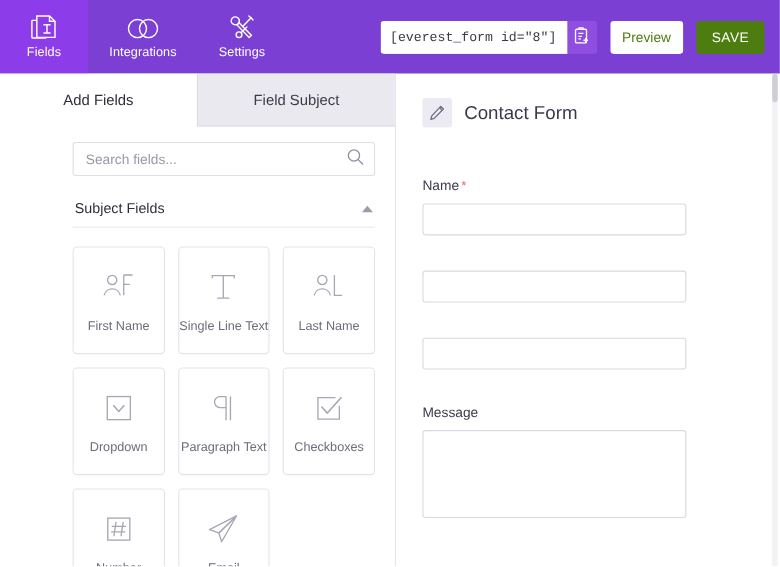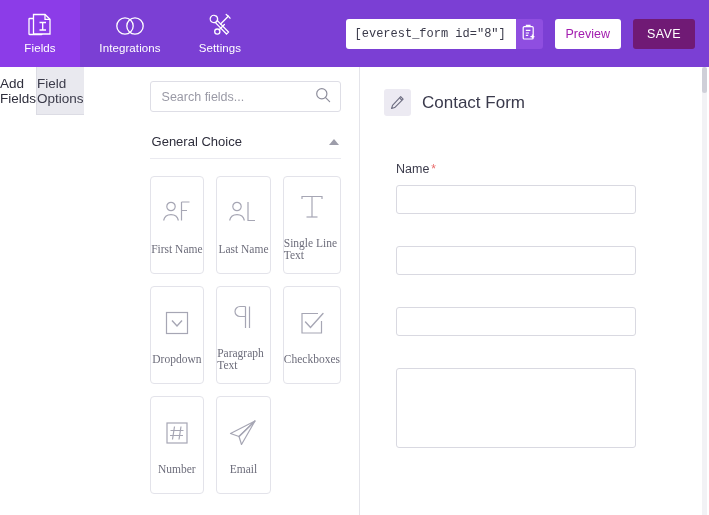--- a/index.html
+++ b/index.html
@@ -60,52 +60,52 @@
     width: 27px;
     background: #8f4ee0;
     display: flex; align-items: center; justify-content: center;
     cursor: pointer;
     border: none;
   }
   .preview-btn {
     height: 30px;
     min-width: 66px;
     background: #ffffff;
-    color: #a21caf;
+    color: #4d7c0f;
     border: none;
     border-radius: 3px;
     font-size: 12.5px;
     font-family: "Liberation Sans", sans-serif;
     cursor: pointer;
     padding: 0 11px;
   }
   .save-btn {
     height: 30px;
     min-width: 62px;
-    background: #701a75;
+    background: #4d7c0f;
     color: #ffffff;
     border: none;
     border-radius: 3px;
     font-size: 12.5px;
     letter-spacing: .4px;
     font-family: "Liberation Sans", sans-serif;
     cursor: pointer;
     padding: 0 12px;
   }
 
   
   .body { flex: 1; display: flex; min-height: 0; }
 
   
   .left-panel {
     width: 360px;
     flex: 0 0 360px;
     background: #ffffff;
     border-right: 1px solid #e4e4ea;
-    display: flex; flex-direction: row;
+    display: flex; flex-direction: column;
     min-height: 0;
   }
   .panel-tabs { display: flex; height: 48px; flex: 0 0 48px; }
   .panel-tab {
     flex: 1;
     display: flex; align-items: center; justify-content: center;
     font-size: 13.5px;
     color: #3b3b4a;
     cursor: pointer;
     background: #e9e9ef;
@@ -161,21 +161,20 @@
   }
   .field-card {
     height: 98px;
     border: 1px solid #e3e3ea;
     border-radius: 4px;
     background: #ffffff;
     display: flex; flex-direction: column;
     align-items: center; justify-content: center;
     gap: 13px;
     cursor: pointer;
-    font-family: Liberation Serif, serif;
   }
   .field-card .fc-ico { height: 34px; display: flex; align-items: center; justify-content: center; }
   .field-card .fc-label { font-size: 11.5px; color: #6d6d7b; }
 
   
   .right-panel {
     flex: 1;
     background: #ffffff;
     overflow: hidden;
     position: relative;
@@ -187,21 +186,21 @@
   }
   .edit-ico-box {
     width: 27px; height: 27px;
     background: #eceaf2;
     border-radius: 3px;
     display: flex; align-items: center; justify-content: center;
     cursor: pointer;
   }
   .form-title { font-size: 17px; color: #3a3a4c; }
 
-  .form-field { margin-bottom: 32px; margin-left: 12px; }
+  .form-field { margin-bottom: 32px; }
   .field-label {
     font-size: 12.5px;
     color: #3c3c4c;
     margin-bottom: 9px;
     display: block;
   }
   .req { color: #e96b6b; font-size: 12px; margin-left: 2px; }
   .field-input {
     width: 240px;
     height: 29px;
@@ -305,74 +304,74 @@
 
   <div class="body">
 
     <div class="left-panel">
 
       <div class="panel-tabs">
         <div class="panel-tab active">
           <span>Add Fields</span>
         </div>
         <div class="panel-tab">
-          <span>Field Options</span>
+          <span>Field Subject</span>
         </div>
       </div>
 
       <div class="panel-body">
 
         <div class="search-row">
           <input class="search-input" type="text" placeholder="Search fields..." style="">
           <span class="search-ico">
             <svg width="16" height="16" viewBox="0 0 16 16" fill="none" stroke="#8e8e9c" stroke-width="1.2">
               <circle cx="6.8" cy="6.8" r="5.1"></circle>
               <path d="M10.6 10.6 L14.6 14.6" stroke-linecap="round"></path>
             </svg>
           </span>
         </div>
 
         <div class="section-head">
-          <span class="section-title">General Choice</span>
+          <span class="section-title">Subject Fields</span>
           <span class="caret-up"></span>
         </div>
 
         <div class="field-grid">
 
           <div class="field-card">
             <span class="fc-ico">
               <svg width="34" height="30" viewBox="0 0 34 30" fill="none" stroke="#a6a6b4" stroke-width="1.2">
                 <circle cx="11" cy="8.5" r="4.2"></circle>
                 <path d="M3.6 22.5 a7.6 7.6 0 0 1 14.8 0"></path>
                 <path d="M21.5 4 V22.5 M21.5 4 H29.5 M21.5 12.5 H27"></path>
               </svg>
             </span>
             <span class="fc-label">First Name</span>
           </div>
 
           <div class="field-card">
             <span class="fc-ico">
+              <svg width="30" height="30" viewBox="0 0 30 30" fill="none" stroke="#a6a6b4" stroke-width="1.2">
+                <path d="M5 7 V4.5 H25 V7"></path>
+                <path d="M15 4.5 V25"></path>
+                <path d="M9.5 25 H20.5"></path>
+              </svg>
+            </span>
+            <span class="fc-label">Single Line Text</span>
+          </div>
+
+          <div class="field-card">
+            <span class="fc-ico">
               <svg width="34" height="30" viewBox="0 0 34 30" fill="none" stroke="#a6a6b4" stroke-width="1.2">
                 <circle cx="11" cy="8.5" r="4.2"></circle>
                 <path d="M3.6 22.5 a7.6 7.6 0 0 1 14.8 0"></path>
                 <path d="M22 4 V22.5 H29"></path>
               </svg>
             </span>
             <span class="fc-label">Last Name</span>
-          </div>
-
-          <div class="field-card">
-            <span class="fc-ico">
-              <svg width="30" height="30" viewBox="0 0 30 30" fill="none" stroke="#a6a6b4" stroke-width="1.2">
-                <path d="M5 7 V4.5 H25 V7"></path>
-                <path d="M15 4.5 V25"></path>
-                <path d="M9.5 25 H20.5"></path>
-              </svg>
-            </span>
-            <span class="fc-label">Single Line Text</span>
           </div>
 
           <div class="field-card">
             <span class="fc-ico">
               <svg width="30" height="30" viewBox="0 0 30 30" fill="none" stroke="#a6a6b4" stroke-width="1.2">
                 <rect x="4.5" y="4.5" width="21" height="21"></rect>
                 <path d="M10 12.5 L15 18 L20 12.5" stroke-width="1.4"></path>
               </svg>
             </span>
             <span class="fc-label">Dropdown</span>
@@ -443,20 +442,21 @@
 
       <div class="form-field">
         <input class="field-input" type="text" value="" style="">
       </div>
 
       <div class="form-field">
         <input class="field-input" type="text" value="" style="">
       </div>
 
       <div class="form-field">
+        <label class="field-label"><span>Message</span><span class="req"></span></label>
         <textarea class="field-textarea" style=""></textarea>
       </div>
 
       <div class="vscroll">
         <div class="thumb"></div>
       </div>
     </div>
 
   </div>
 </div>

